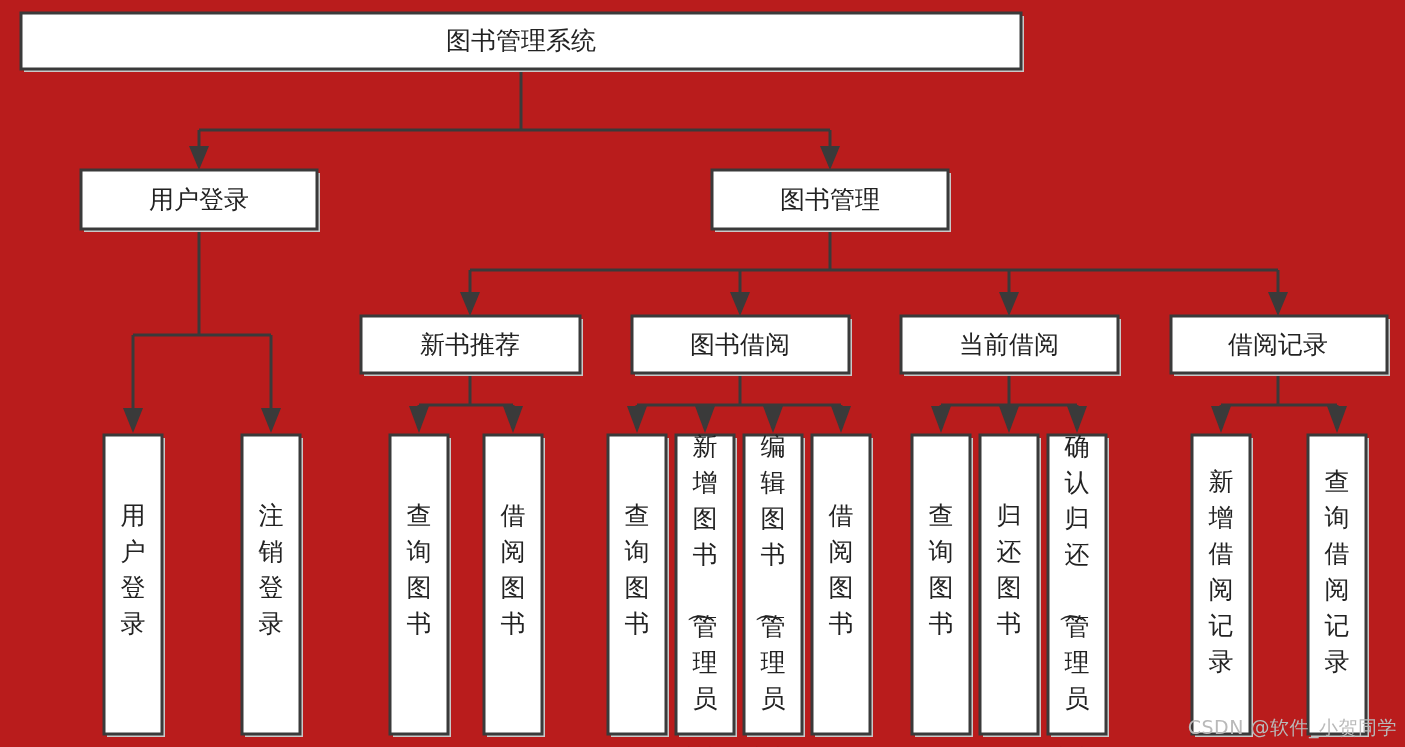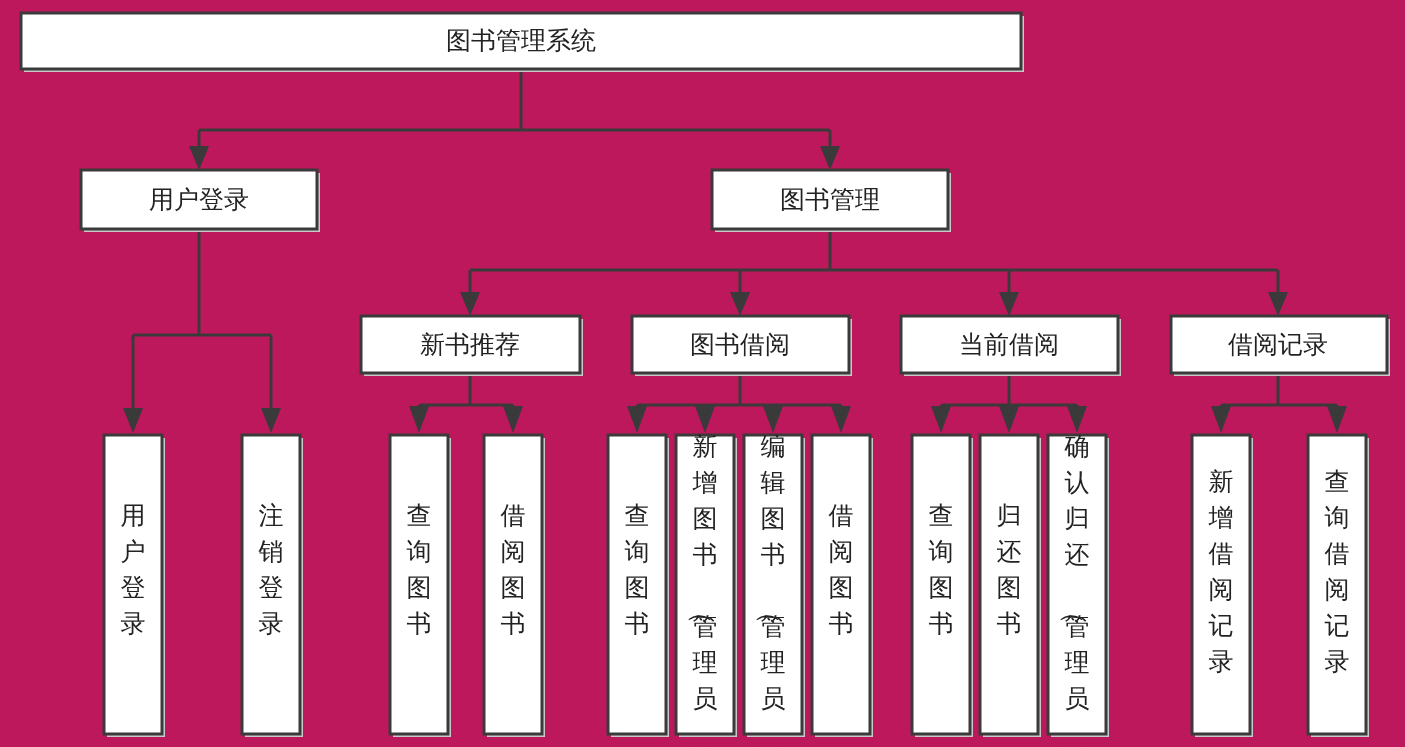--- a/index.html
+++ b/index.html
@@ -8,21 +8,21 @@
     padding: 0;
     background: #ffffff;
   }
   body {
     font-family: "DejaVu Sans", "Liberation Sans", sans-serif;
   }
   #diagram-root {
     position: relative;
     width: 1405px;
     height: 747px;
-    background: #be185d;
+    background: #b91c1c;
     overflow: hidden;
   }
   svg#flowchart {
     position: absolute;
     top: 0;
     left: 0;
     width: 1405px;
     height: 747px;
     display: block;
   }
@@ -257,14 +257,15 @@
       <text class="node-label-vertical" x="1221" y="490"><tspan x="1221" y="490">新</tspan><tspan x="1221" y="526">增</tspan><tspan x="1221" y="562">借</tspan><tspan x="1221" y="598">阅</tspan><tspan x="1221" y="634">记</tspan><tspan x="1221" y="670">录</tspan></text>
     </g>
     <g>
       <rect class="node-shadow" x="1311" y="438" width="58" height="299"></rect>
       <rect class="node-box" x="1308" y="435" width="58" height="299"></rect>
       <text class="node-label-vertical" x="1337" y="490"><tspan x="1337" y="490">查</tspan><tspan x="1337" y="526">询</tspan><tspan x="1337" y="562">借</tspan><tspan x="1337" y="598">阅</tspan><tspan x="1337" y="634">记</tspan><tspan x="1337" y="670">录</tspan></text>
     </g>
 
   </svg>
 
+  <div class="watermark-text">CSDN @软件_小贺同学</div>
 
 </div>
 
 </body></html>

